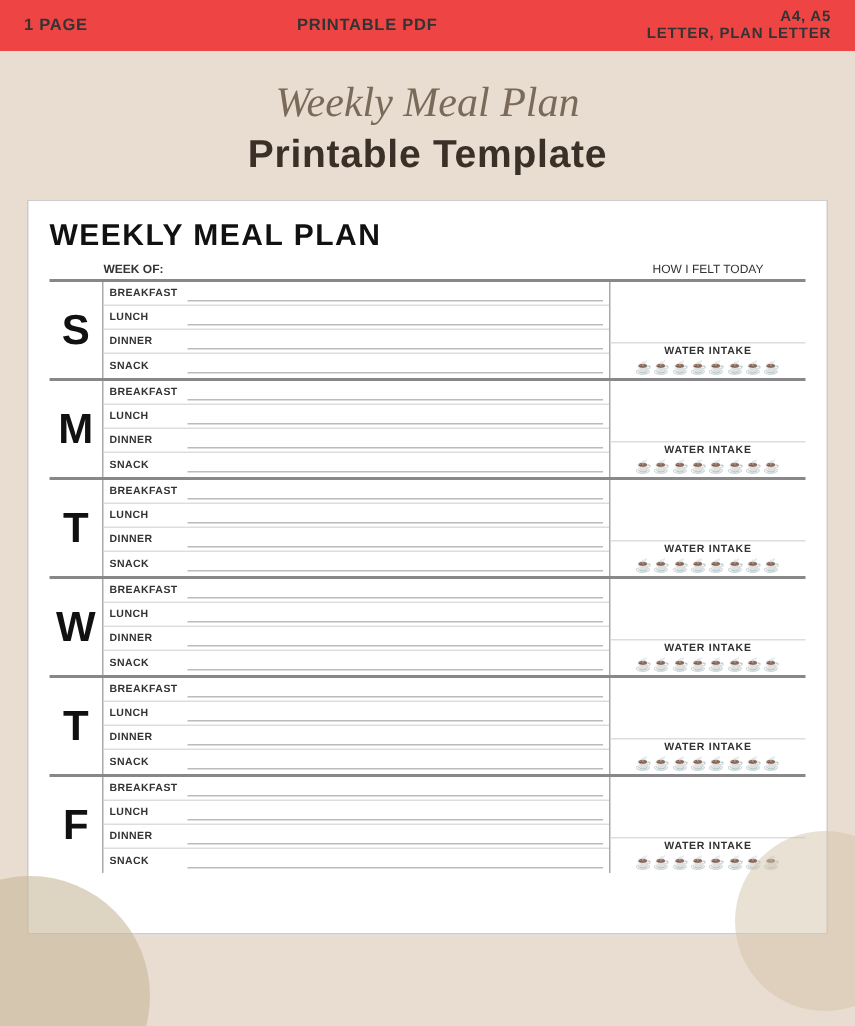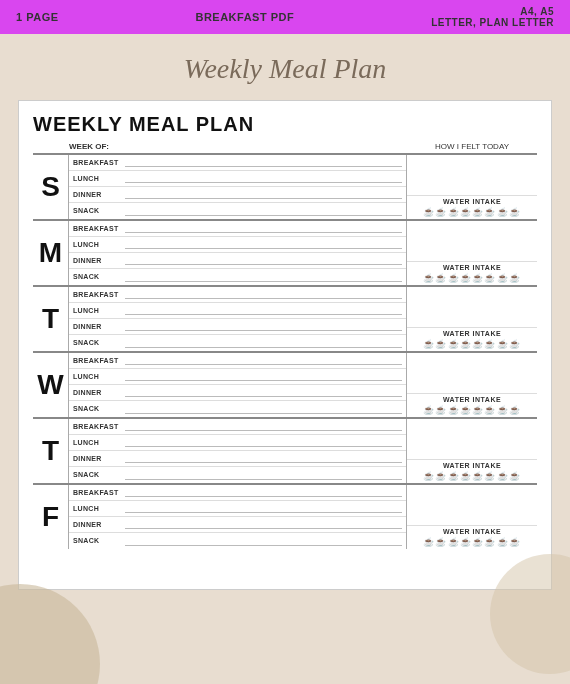--- a/index.html
+++ b/index.html
@@ -7,21 +7,21 @@
       width: 570px;
       height: 684px;
       overflow: hidden;
       font-family: Arial, sans-serif;
       background: #e8ddd0;
       position: relative;
     }
 
     
     .top-bar {
-      background: #d946ef;
+      background: #ef4444;
       display: flex;
       justify-content: space-between;
       align-items: center;
       padding: 6px 16px;
       font-size: 11px;
       font-weight: 600;
       letter-spacing: 0.5px;
       color: #333;
     }
 
@@ -171,27 +171,28 @@
       border-radius: 50%;
       background: #d4c4a8;
       opacity: 0.5;
     }
   </style>
 </head>
 <body>
 
 <div class="top-bar">
   <span>1 PAGE</span>
-  <span>BREAKFAST PDF</span>
+  <span>PRINTABLE PDF</span>
   <span style="text-align:right; white-space:pre-line; font-size:10px;">A4, A5
 LETTER, PLAN LETTER</span>
 </div>
 
 <div class="hero">
   <div class="hero-script">Weekly Meal Plan</div>
+  <div class="hero-block">Printable Template</div>
 </div>
 
 <div class="document">
   <div class="doc-title">WEEKLY MEAL PLAN</div>
 
   <div style="display:flex; padding-left:36px; margin-bottom:2px;">
     <div style="flex:1; font-size:8px; font-weight:700; color:#333;">WEEK OF:</div>
     <div style="width:130px; font-size:8px; font-weight:400; color:#333; text-align:center;">HOW I FELT TODAY</div>
   </div>
 

